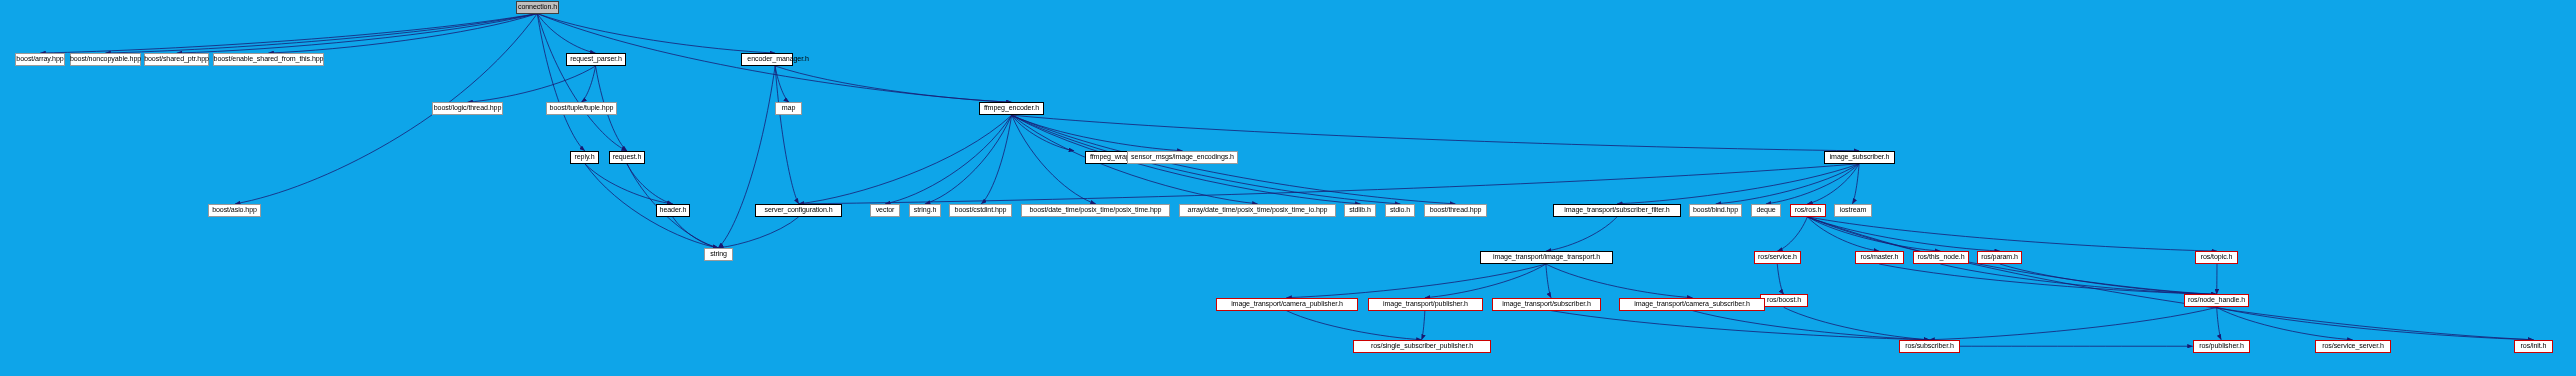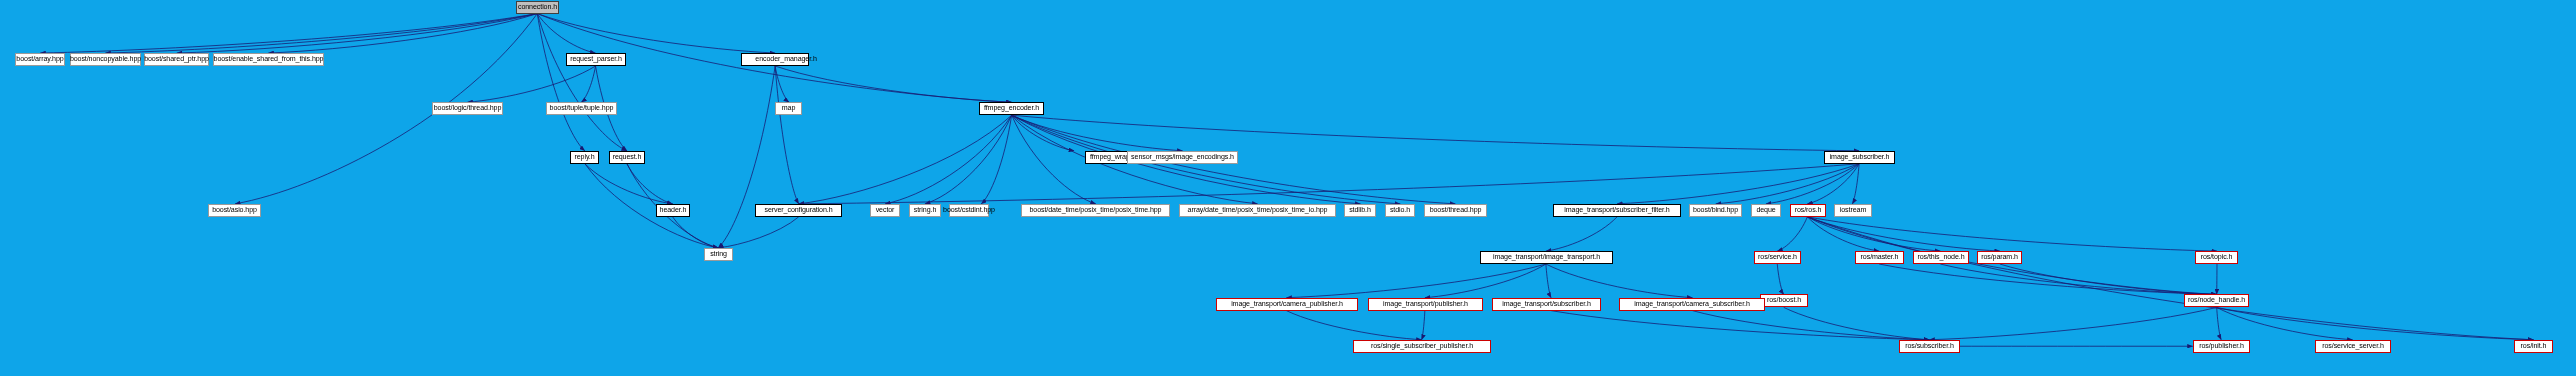--- a/index.html
+++ b/index.html
@@ -108,21 +108,21 @@
       </div>
       <div class="node plain" style="left: 144px; top: 53px; width: 65px;">
         <span>boost/shared_ptr.hpp</span>
       </div>
       <div class="node plain" style="left: 213px; top: 53px; width: 111px;">
         <span>boost/enable_shared_from_this.hpp</span>
       </div>
       <div class="node strong" style="left: 566px; top: 53px; width: 60px;">
         <span>request_parser.h</span>
       </div>
-      <div class="node strong" style="left: 741px; top: 53px; width: 68px; padding-left: 24px;">
+      <div class="node strong" style="left: 741px; top: 53px; width: 52px; padding-left: 24px;">
         <span>encoder_manager.h</span>
       </div>
       <div class="node plain" style="left: 432px; top: 102px; width: 71px;">
         <span>boost/logic/thread.hpp</span>
       </div>
       <div class="node plain" style="left: 546px; top: 102px; width: 71px;">
         <span>boost/tuple/tuple.hpp</span>
       </div>
       <div class="node plain" style="left: 775px; top: 102px; width: 27px;">
         <span>map</span>
@@ -153,21 +153,21 @@
       </div>
       <div class="node strong" style="left: 755px; top: 204px; width: 87px;">
         <span>server_configuration.h</span>
       </div>
       <div class="node plain" style="left: 870px; top: 204px; width: 30px;">
         <span>vector</span>
       </div>
       <div class="node plain" style="left: 909px; top: 204px; width: 32px;">
         <span>string.h</span>
       </div>
-      <div class="node plain" style="left: 949px; top: 204px; width: 40px;">
+      <div class="node plain" style="left: 949px; top: 204px; width: 63px;">
         <span>boost/cstdint.hpp</span>
       </div>
       <div class="node plain" style="left: 1021px; top: 204px; width: 149px;">
         <span>boost/date_time/posix_time/posix_time.hpp</span>
       </div>
       <div class="node plain" style="left: 1179px; top: 204px; width: 157px;">
         <span>array/date_time/posix_time/posix_time_io.hpp</span>
       </div>
       <div class="node plain" style="left: 1344px; top: 204px; width: 32px;">
         <span>stdlib.h</span>

